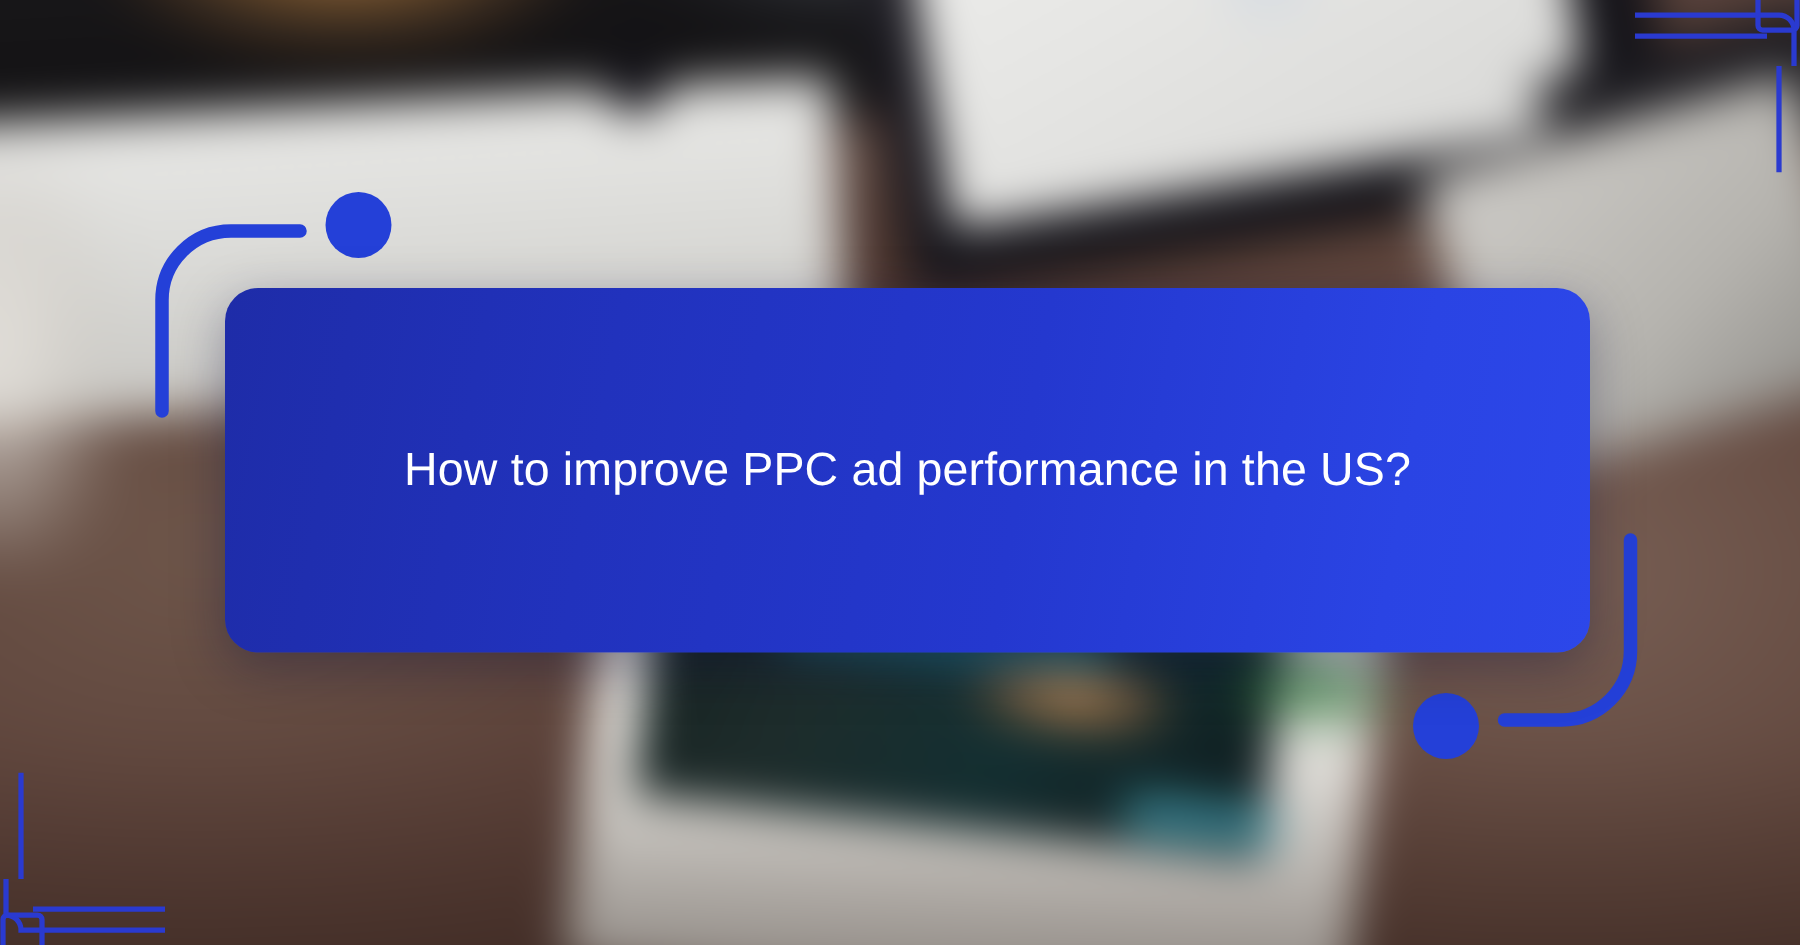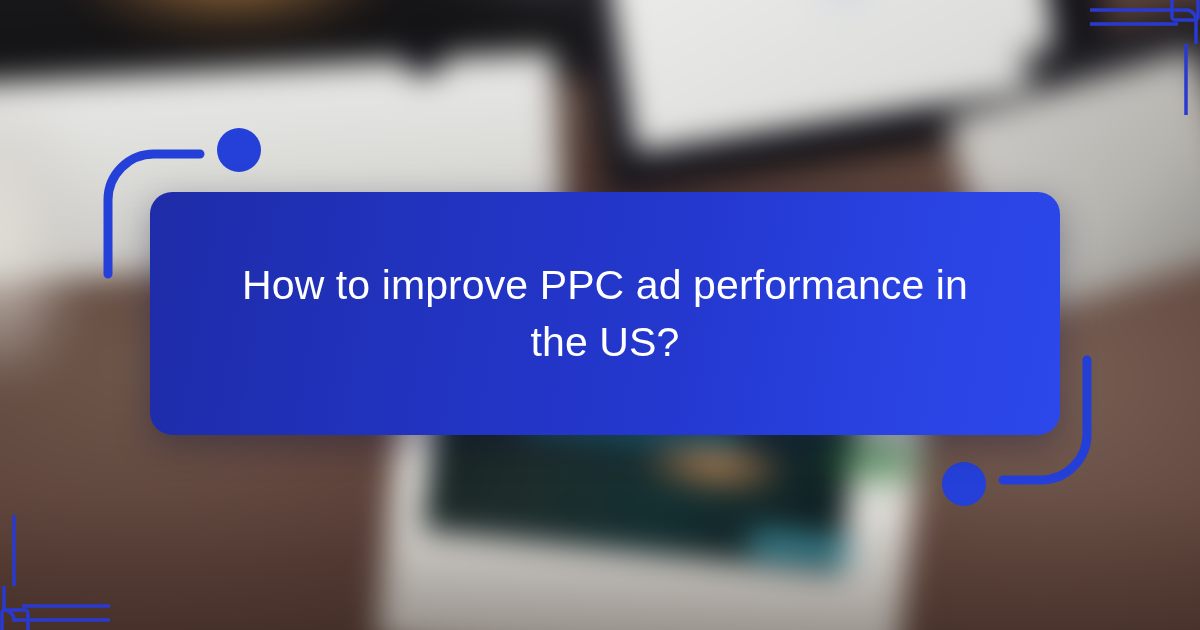--- a/index.html
+++ b/index.html
@@ -234,21 +234,21 @@
     display: flex;
     align-items: center;
     justify-content: center;
     box-sizing: border-box;
     padding: 26px 60px;
   }
 
   .card-title {
     color: #ffffff;
     font-family: "Liberation Sans", sans-serif;
-    font-size: 41px;
+    font-size: 31px;
     font-weight: 400;
     line-height: 1.38;
     text-align: center;
     letter-spacing: 0.1px;
     margin: 0;
     max-width: 760px;
   }
 </style>
 </head>
 <body>

